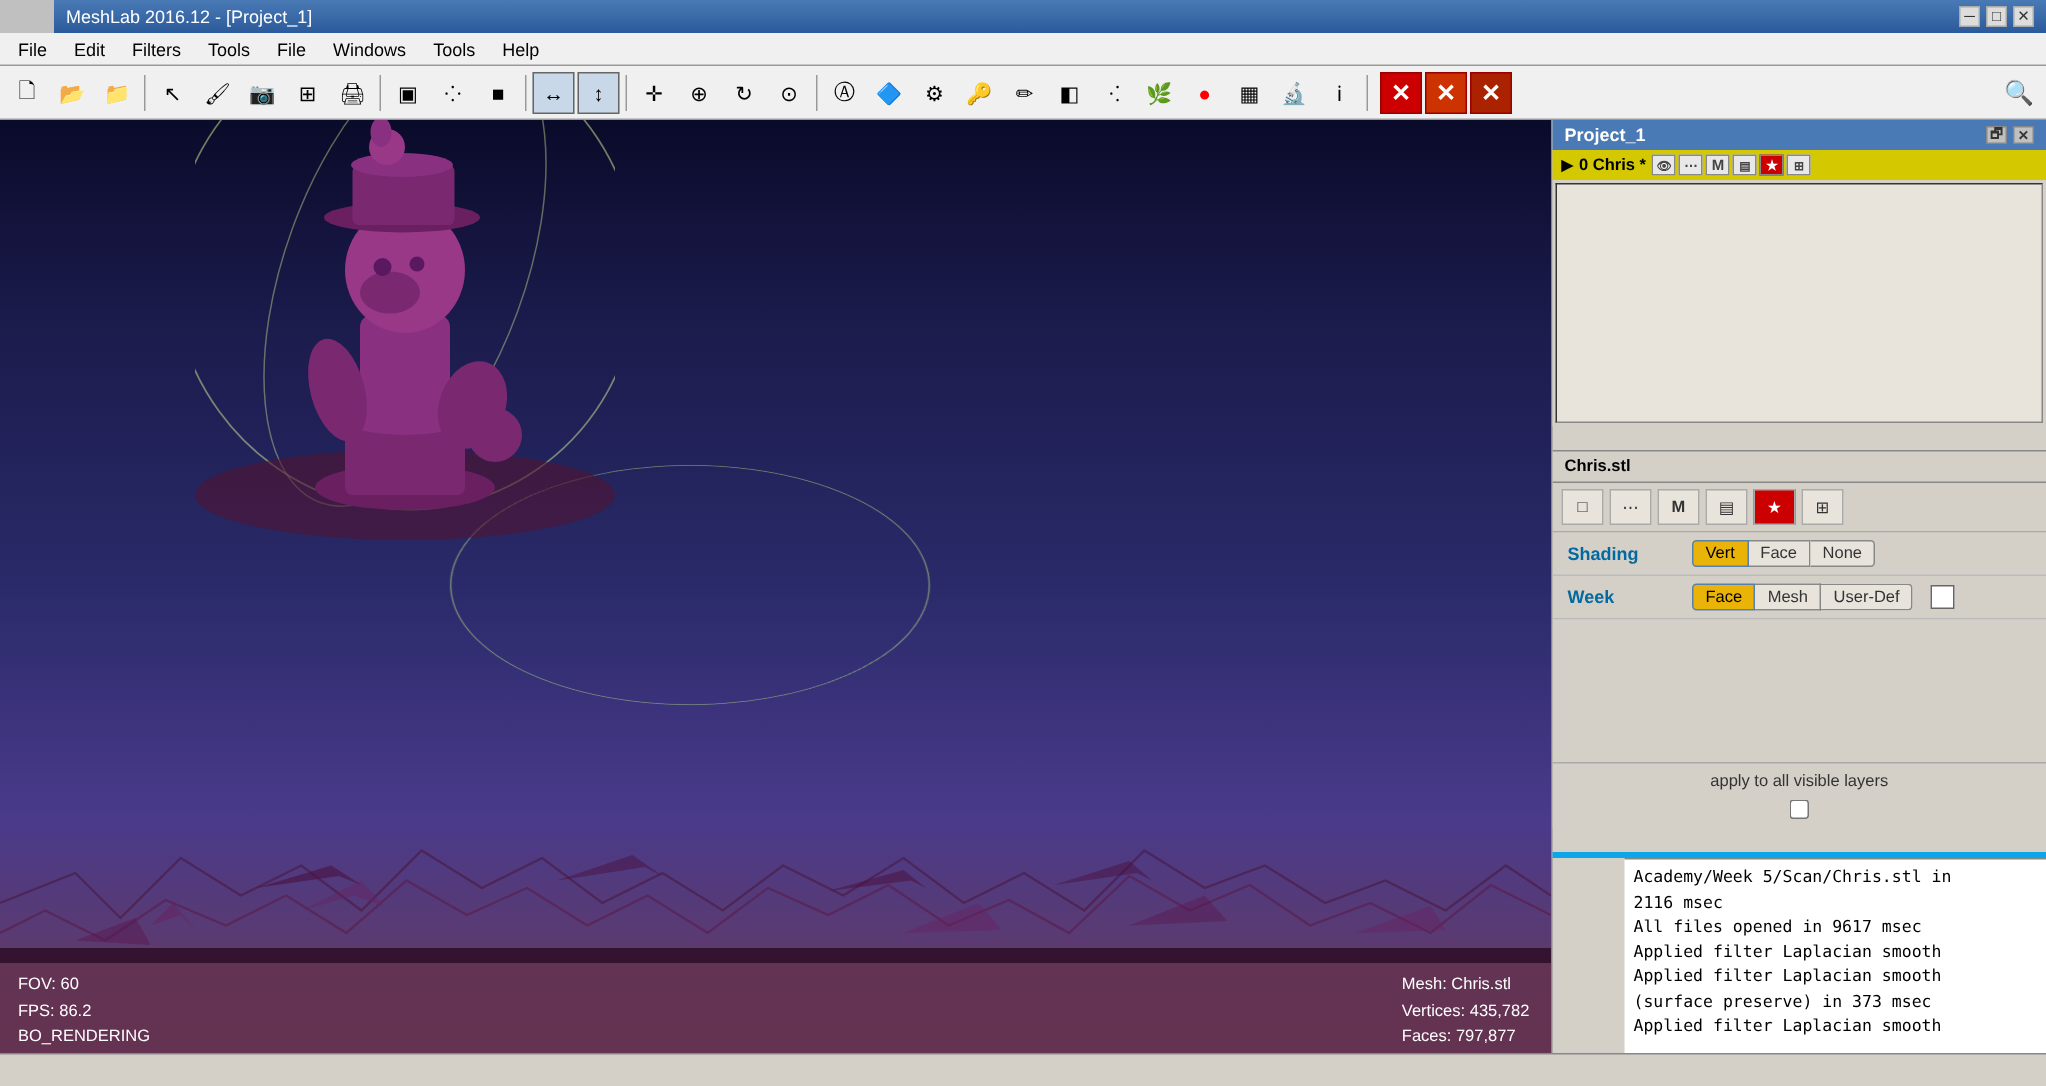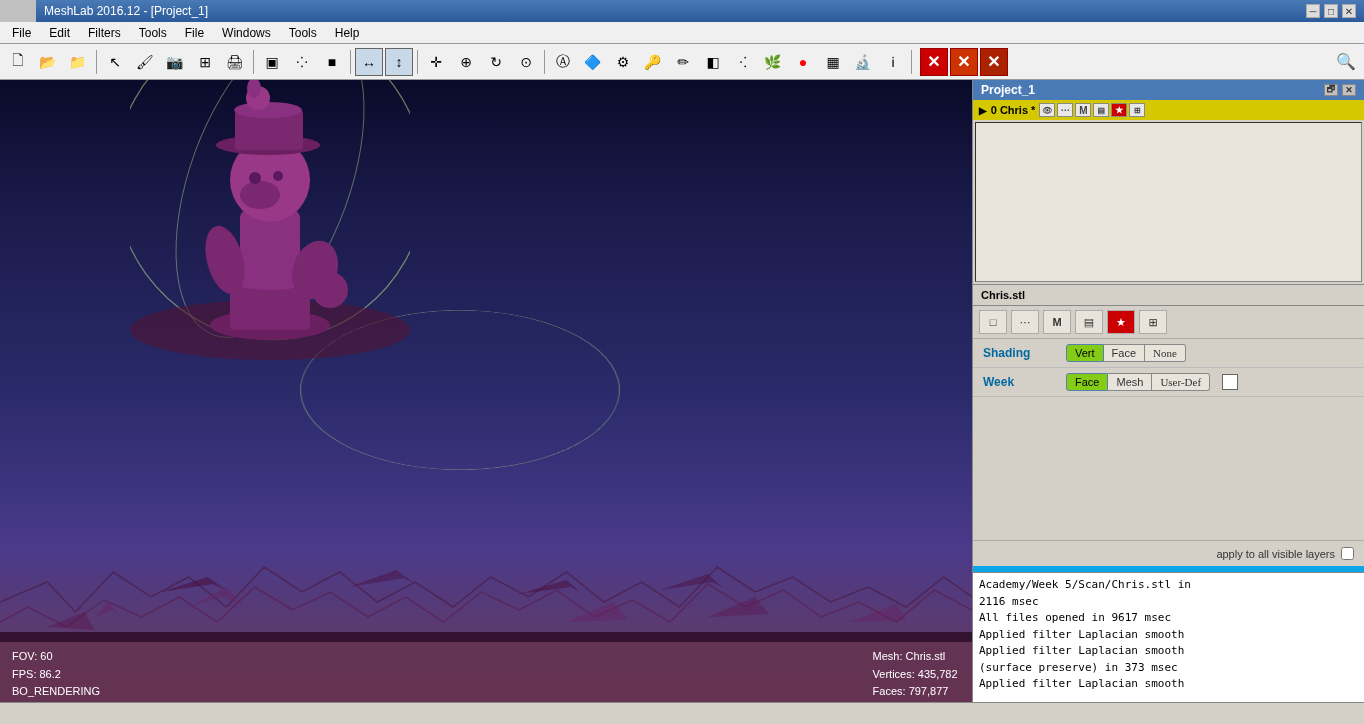--- a/index.html
+++ b/index.html
@@ -104,25 +104,26 @@
       justify-content: space-between;
     }
     #viewport-status-left, #viewport-status-right {
       font-size: 11px;
       color: white;
       line-height: 1.6;
     }
 
     
     #right-panel {
-      width: 392px;
+      width: 330px;
       background: #d4d0c8;
       display: flex;
       flex-direction: column;
       border-left: 1px solid #888;
+      gap: 16px;
     }
 
     
     #project-panel {
       background: #d4d0c8;
     }
     #project-panel-header {
       background: #4a7ab5;
       color: white;
       padding: 3px 8px;
@@ -213,42 +214,43 @@
     .btn-group { display: flex; gap: 0; }
     .prop-btn {
       padding: 2px 8px;
       font-size: 11px;
       border: 1px solid #888;
       background: #e8e4dc;
       cursor: pointer;
       color: #333;
     }
     .prop-btn:first-child { border-radius: 3px 0 0 3px; }
-    .prop-btn:last-child { border-radius: 0 3px 3px 0; font-family: Liberation Serif, serif; }
+    .prop-btn:last-child { border-radius: 0 3px 3px 0; }
     .prop-btn + .prop-btn { border-left: none; }
     .prop-btn.active {
-      background: #84cc16;
+      background: #eab308;
       border-color: #5580b0;
       color: #000;
     }
     .color-swatch {
       width: 14px; height: 14px;
       border: 1px solid #666;
       background: #fff;
       display: inline-block;
     }
 
     #apply-row {
       display: flex;
       align-items: center;
       justify-content: flex-end;
       padding: 6px 10px;
       gap: 6px;
       background: #d4d0c8;
       border-top: 1px solid #aaa;
+      flex-direction: column;
     }
     #apply-row label { font-size: 11px; color: #333; }
     #apply-checkbox {
       width: 13px; height: 13px;
     }
 
     
     #log-panel {
       height: 130px;
       border-top: 1px solid #888;
@@ -498,21 +500,21 @@
 
 
       <div style="flex:1; background:#d4d0c8;"></div>
 
       <div id="apply-row">
         <label>apply to all visible layers</label>
         <input type="checkbox" id="apply-checkbox" class="apply-checkbox" style="">
       </div>
     </div>
 
-    <div style="position:relative; border-top:6px solid #0ea5e9;">
+    <div style="position:relative; border-top:4px solid #0ea5e9;padding-left:48px;">
       <div id="log-panel">
         <div>Academy/Week 5/Scan/Chris.stl in</div>
         <div>2116 msec</div>
         <div>All files opened in 9617 msec</div>
         <div>Applied filter Laplacian smooth</div>
         <div>Applied filter Laplacian smooth</div>
         <div>(surface preserve) in 373 msec</div>
         <div>Applied filter Laplacian smooth</div>
       </div>
     </div>

